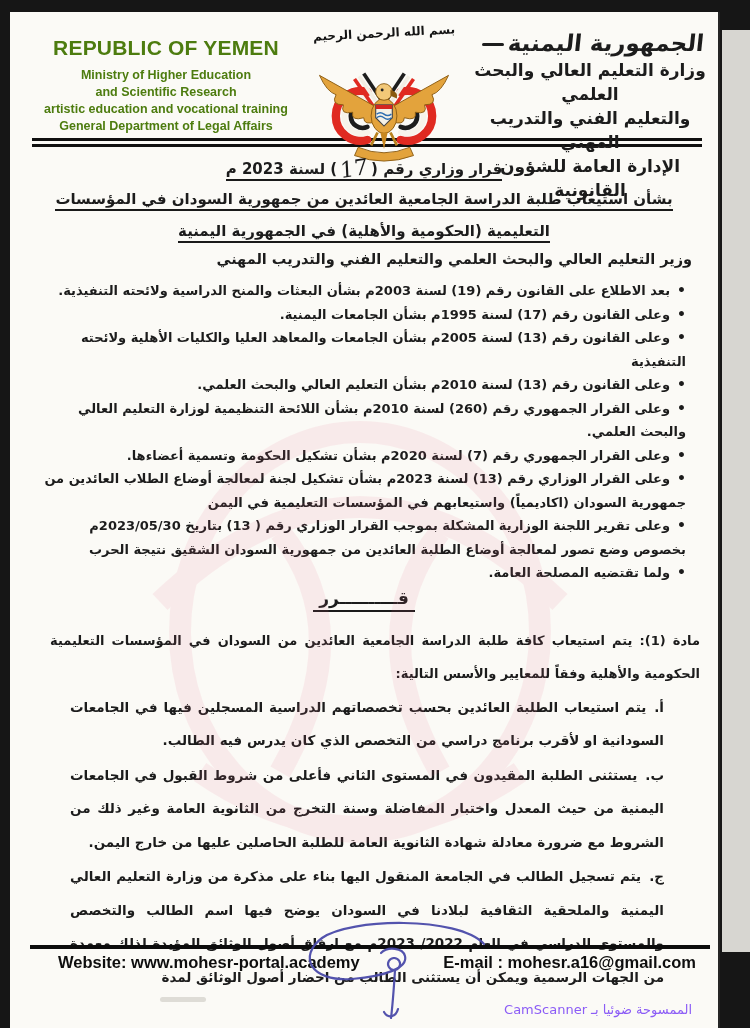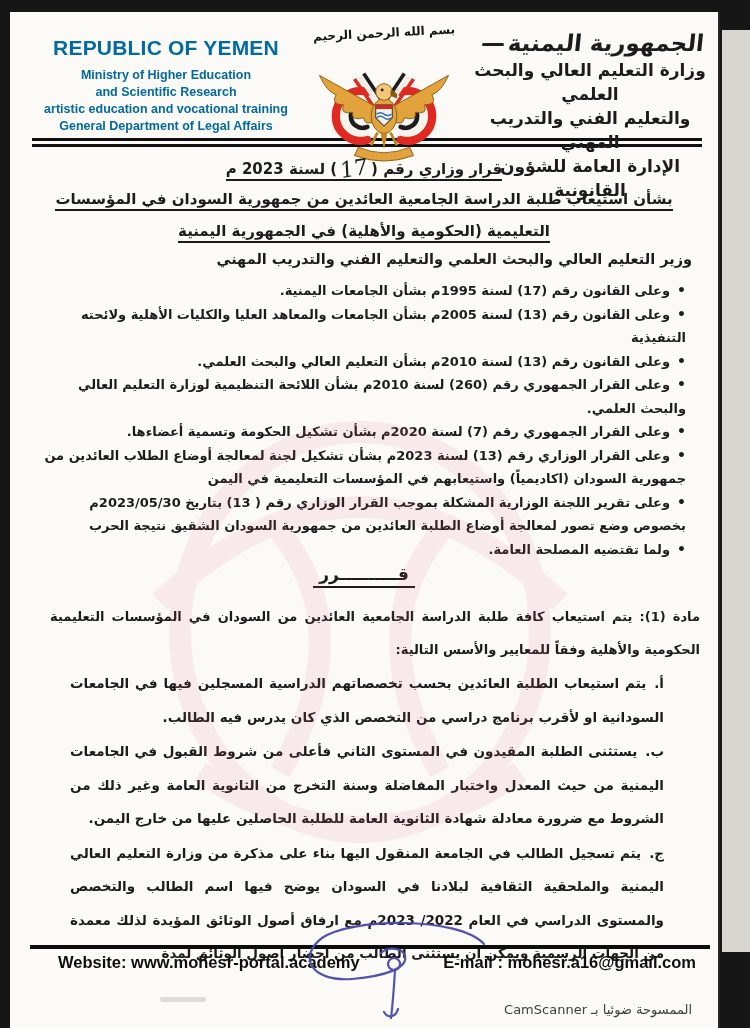--- a/index.html
+++ b/index.html
@@ -11,21 +11,21 @@
   
   .gutter{position:absolute;left:722px;top:30px;width:28px;height:922px;background:#d7d6d1;}
   
   .page{
     position:absolute;left:10px;top:12px;width:710px;height:1016px;
     background:#fbfaf6;color:#1c1c1c;border-right:2px solid #262626;
     box-sizing:border-box;
   }
   
   .header-row{display:flex;align-items:flex-start;padding:16px 10px 0 20px;height:122px;box-sizing:border-box;}
-  .header-en{width:272px;text-align:center;font-family:"Liberation Sans",sans-serif;color:#0369a1;padding-top:8px;}
+  .header-en{width:272px;text-align:center;font-family:"Liberation Sans",sans-serif;color:#4d7c0f;padding-top:8px;}
   .header-en .country{font-size:21px;font-weight:bold;letter-spacing:.2px;margin-bottom:7px;}
   .header-en .sub{font-size:12.5px;font-weight:bold;line-height:17px;}
   .emblem-wrap{width:164px;position:relative;flex:0 0 auto;}
   .bismillah{
     position:absolute;top:-2px;left:0;width:100%;text-align:center;
     font-size:12px;font-weight:bold;direction:rtl;transform:rotate(-3deg);color:#141414;
   }
   .emblem-svg{display:block;margin:16px auto 0;}
   .header-ar{flex:1;direction:rtl;text-align:center;padding-top:2px;padding-left:6px;}
   .calli-row{display:flex;align-items:flex-end;direction:ltr;padding:0 4px 2px 10px;}
@@ -55,21 +55,21 @@
   .madda{direction:rtl;margin:12px 18px 0 40px;font-size:13px;font-weight:bold;line-height:33px;text-align:justify;}
   .lettered{direction:rtl;margin:1px 54px 0 60px;font-size:13.5px;font-weight:bold;line-height:33.5px;text-align:justify;}
   .lettered .letter{margin-left:8px;}
   
   .footer-rule{position:absolute;left:20px;right:8px;top:933px;border-top:4px solid #0c0c0c;}
   .footer-row{
     position:absolute;top:941px;left:48px;right:22px;display:flex;justify-content:space-between;
     font-family:"Liberation Sans",sans-serif;font-weight:bold;font-size:16.5px;color:#0e0e0e;
   }
   .camscanner{
-    position:absolute;top:990px;right:26px;direction:rtl;font-size:13px;color:#404040;
+    position:absolute;top:990px;right:26px;direction:rtl;font-size:13px;color:#8b5cf6;
   }
   .smudge{position:absolute;left:150px;top:985px;width:46px;height:5px;background:#dedcd6;border-radius:3px;}
   .signature{position:absolute;left:288px;top:900px;pointer-events:none;}
   .watermark{position:absolute;left:70px;top:340px;opacity:.10;pointer-events:none;}
 </style>
 </head>
 <body>
 
 <div class="gutter"></div>
 
@@ -155,20 +155,21 @@
   <div class="title-wrap">
     <div>
       <span class="t-line title-1"><span>قرار وزاري رقم (</span><span class="hand-num">17</span><span>) لسنة 2023 م</span></span>
     </div>
     <div class="title-2"><span class="t-line">بشأن استيعاب طلبة الدراسة الجامعية العائدين من جمهورية السودان في المؤسسات</span></div>
     <div class="title-3"><span class="t-line">التعليمية (الحكومية والأهلية) في الجمهورية اليمنية</span></div>
   </div>
   <div class="minister">وزير التعليم العالي والبحث العلمي والتعليم الفني والتدريب المهني</div>
 
   <div class="preamble">
+    <p>بعد الاطلاع على القانون رقم (19) لسنة 2003م بشأن البعثات والمنح الدراسية ولائحته التنفيذية.</p>
     <p>وعلى القانون رقم (17) لسنة 1995م بشأن الجامعات اليمنية.</p>
     <p>وعلى القانون رقم (13) لسنة 2005م بشأن الجامعات والمعاهد العليا والكليات الأهلية ولائحته التنفيذية</p>
     <p>وعلى القانون رقم (13) لسنة 2010م بشأن التعليم العالي والبحث العلمي.</p>
     <p>وعلى القرار الجمهوري رقم (260) لسنة 2010م بشأن اللائحة التنظيمية لوزارة التعليم العالي والبحث العلمي.</p>
     <p>وعلى القرار الجمهوري رقم (7) لسنة 2020م بشأن تشكيل الحكومة وتسمية أعضاءها.</p>
     <p>وعلى القرار الوزاري رقم (13) لسنة 2023م بشأن تشكيل لجنة لمعالجة أوضاع الطلاب العائدين من جمهورية السودان (اكاديمياً) واستيعابهم في المؤسسات التعليمية في اليمن</p>
     <p>وعلى تقرير اللجنة الوزارية المشكلة بموجب القرار الوزاري رقم ( 13) بتاريخ 2023/05/30م بخصوص وضع تصور لمعالجة أوضاع الطلبة العائدين من جمهورية السودان الشقيق نتيجة الحرب</p>
     <p>ولما تقتضيه المصلحة العامة.</p>
   </div>
 

